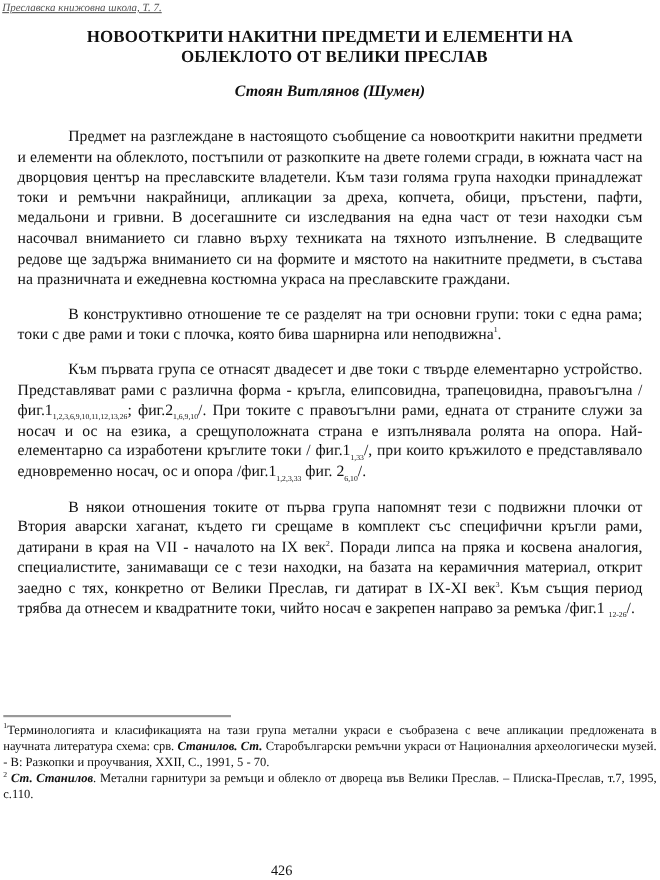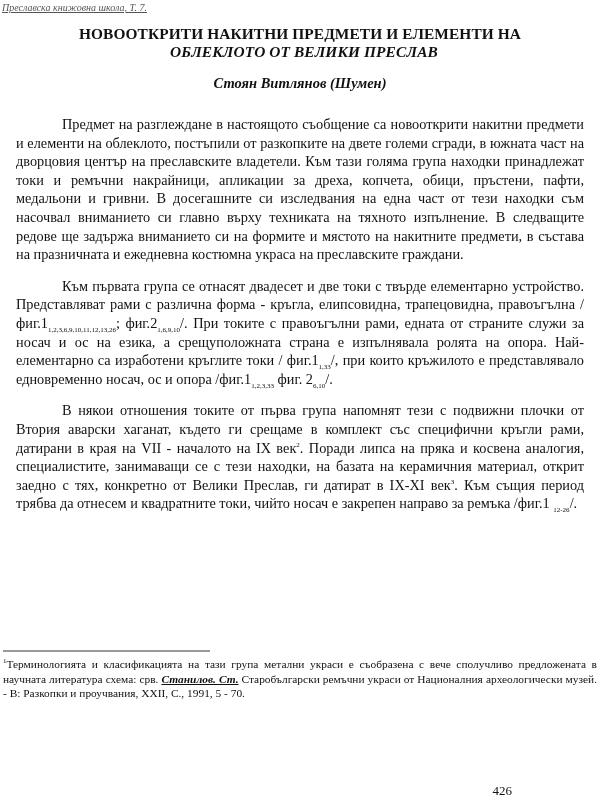--- a/index.html
+++ b/index.html
@@ -3,52 +3,54 @@
 <meta charset="utf-8">
 <style>
   html, body { margin: 0; padding: 0; background: #ffffff; }
   body { width: 600px; height: 800px; overflow: hidden; position: relative;
          font-family: "Liberation Serif", "DejaVu Serif", serif; color: #111; }
   .running-head { position: absolute; left: 2px; top: 2px; font-size: 10px;
                   font-style: italic; text-decoration: underline; color: #555; }
   .title { position: absolute; left: 0; width: 600px; top: 25px; text-align: center;
            font-weight: bold; font-size: 15.4px; line-height: 18px; letter-spacing: 0.1px; }
   .title .l1 { display: block; }
-  .title .l2 { display: block; padding-left: 8px; font-style: italic; }
+  .title .l2 { display: block; padding-left: 8px; }
   .author { position: absolute; left: 0; width: 600px; top: 75px; text-align: center;
             font-weight: bold; font-style: italic; font-size: 14.5px; }
   .body { position: absolute; left: 3px; width: 594px; top: 102px; font-size: 14.3px;
           line-height: 18.6px; text-align: justify; }
   .body p { margin: 13px; text-indent: 46px; }
   .body b { font-weight: bold; }
   sub, sup { font-size: 7px; line-height: 0; }
   .fn-rule { position: absolute; left: 3px; top: 650px; width: 207px; height: 2px; background: #999; }
   .footnotes { position: absolute; left: 3px; width: 594px; top: 657px; font-size: 11.4px;
                line-height: 14.6px; text-align: justify; }
   .footnotes p { margin: 0; }
-  .footnotes i.b { font-weight: bold; font-style: italic; text-decoration: underline; }
-  .page-num { position: absolute; left: 0; width: 512px; top: 783px; text-align: right; font-size: 13px; }
+  .footnotes i.b { font-weight: bold; font-style: italic; }
+  .page-num { position: absolute; left: 0; width: 512px; top: 783px; text-align: center; font-size: 13px; }
 </style>
 </head>
 <body>
 
 <div class="running-head">Преславска книжовна школа, Т. 7.</div>
 
 <div class="title">
   <span class="l1">НОВООТКРИТИ НАКИТНИ ПРЕДМЕТИ И ЕЛЕМЕНТИ НА</span>
   <span class="l2">ОБЛЕКЛОТО ОТ ВЕЛИКИ ПРЕСЛАВ</span>
 </div>
 
 <div class="author">Стоян Витлянов  (Шумен)</div>
 
 <div class="body">
   <p>Предмет на разглеждане в настоящото съобщение са новооткрити накитни предмети и елементи на облеклото, постъпили от разкопките на двете големи сгради, в южната част на дворцовия  център на преславските владетели. Към тази голяма група находки принадлежат токи и ремъчни накрайници, апликации за дреха, копчета, обици, пръстени, пафти, медальони и гривни. В досегашните си изследвания на една част от тези находки съм насочвал вниманието си главно върху техниката на тяхното изпълнение. В следващите редове ще задържа вниманието си на формите и мястото на накитните предмети,  в състава на празничната и ежедневна костюмна украса на преславските граждани.</p>
+  <p><span>В конструктивно отношение те се разделят на три основни групи: токи с една рама; токи с две рами и токи с плочка, която бива шарнирна или неподвижна</span><sup>1</sup><span>.</span></p>
   <p><span>Към първата група се отнасят двадесет и две токи с твърде елементарно устройство. Представляват рами с различна форма - кръгла, елипсовидна, трапецовидна, правоъгълна /фиг.1</span><sub>1,2,3,6,9,10,11,12,13,26</sub><span>; фиг.2</span><sub>1,6,9,10</sub><span>/. При токите с правоъгълни рами, едната от страните  служи за носач и ос на езика, а срещуположната страна е изпълнявала ролята на опора. Най-елементарно са  изработени кръглите токи / фиг.1</span><sub>1,33</sub><span>/, при които кръжилото е представлявало едновременно носач, ос и опора /фиг.1</span><sub>1,2,3,33</sub><span>  фиг. 2</span><sub>6,10</sub><span>/.</span></p>
   <p><span>В някои отношения токите от първа група напомнят тези с подвижни плочки от Втория аварски хаганат, където ги срещаме в комплект със специфични кръгли рами, датирани в края на VII - началото на IX век</span><sup>2</sup><span>. Поради липса на пряка и косвена аналогия, специалистите, занимаващи се с тези находки, на базата на керамичния материал, открит заедно с тях, конкретно от Велики Преслав, ги  датират в IX-XI век</span><sup>3</sup><span>. Към същия период трябва да отнесем и квадратните токи, чийто носач е закрепен направо за ремъка /фиг.1 </span><sub>12-26</sub><span>/.</span></p>
 </div>
 
 <div class="fn-rule"></div>
 
 <div class="footnotes">
-  <p><sup>1</sup><span>Терминологията и класификацията на тази група метални украси е съобразена с вече сполучливо предложената в научната литература схема: срв. </span><i class="b">Станилов. Ст.</i><span> Старобългарски ремъчни украси от Националния археологически музей. - В: Разкопки и проучвания, XXII, С., 1991,  5 - 70.</span></p>
+  <p><sup>1</sup><span>Терминологията и класификацията на тази група метални украси е съобразена с вече апликации предложената в научната литература схема: срв. </span><i class="b">Станилов. Ст.</i><span> Старобългарски ремъчни украси от Националния археологически музей. - В: Разкопки и проучвания, XXII, С., 1991,  5 - 70.</span></p>
+  <p><sup>2</sup> <i class="b">Ст. Станилов</i><span>. Метални гарнитури за ремъци и облекло от двореца във Велики Преслав. – Плиска-Преслав, т.7, 1995, с.110.</span></p>
 </div>
 
 <div class="page-num">426</div>
 
 </body></html>

